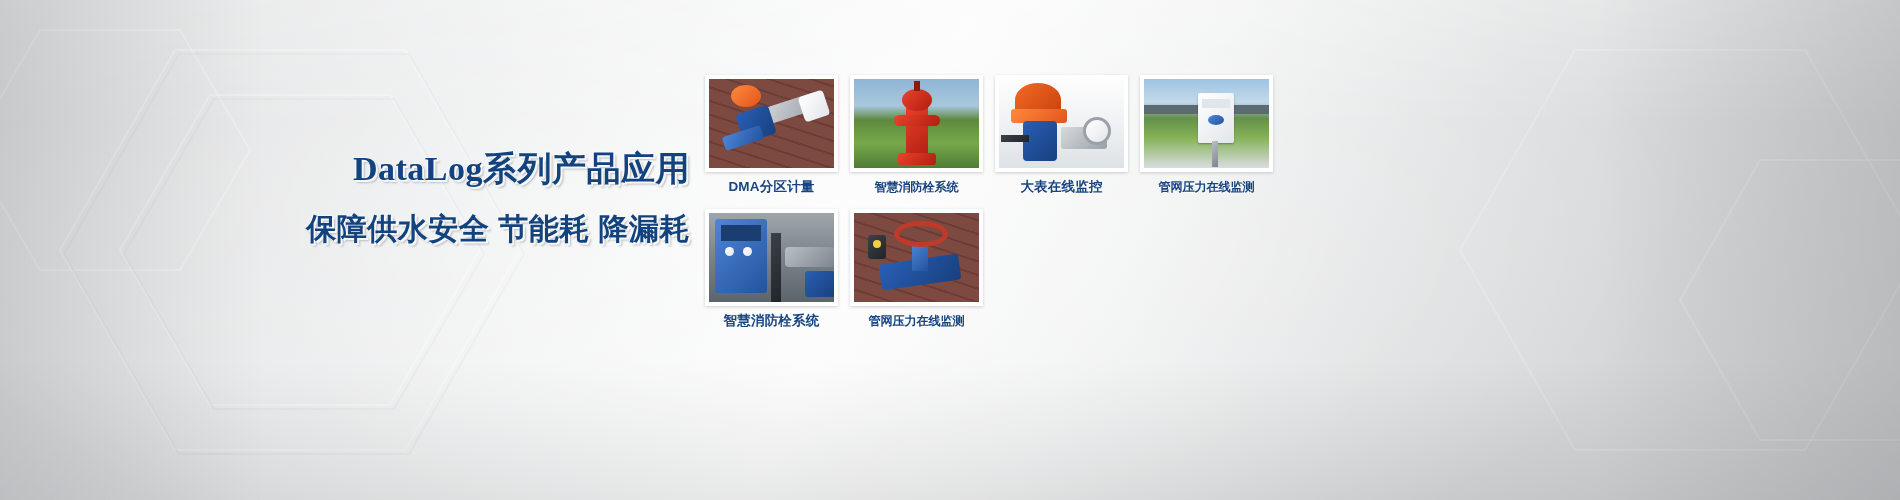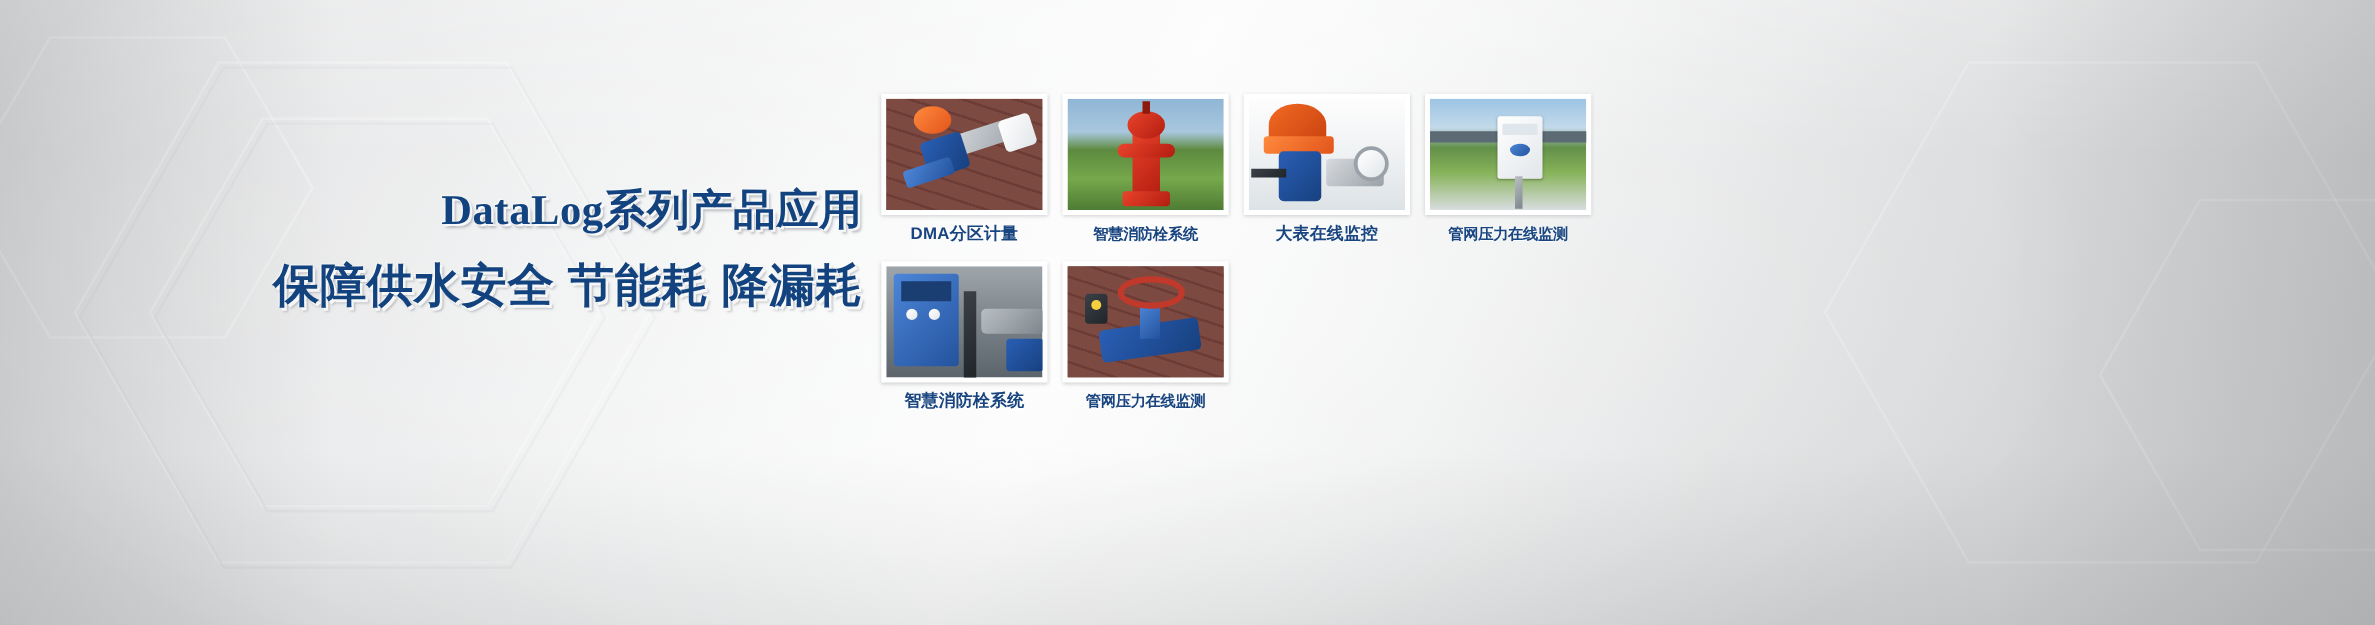--- a/index.html
+++ b/index.html
@@ -48,21 +48,21 @@
     font-weight:bold;
     letter-spacing:.5px;
     text-shadow:
       2px 2px 0 rgba(255,255,255,.85),
       3px 3px 2px rgba(120,125,132,.45),
       -1px -1px 0 rgba(255,255,255,.5);
     white-space:nowrap;
   }
   .headline-line.l1 { font-size:34px; line-height:42px; }
   .headline-line.l2 {
-    font-size:37px; line-height:46px; margin-top:16px;
+    font-size:30px; line-height:46px; margin-top:16px;
     font-family:"Liberation Sans", sans-serif;
   }
 
   
   .grid {
     position:absolute;
     left:705px; top:75px;
     width:580px;
     display:grid;
     grid-template-columns:repeat(4, 133px);

